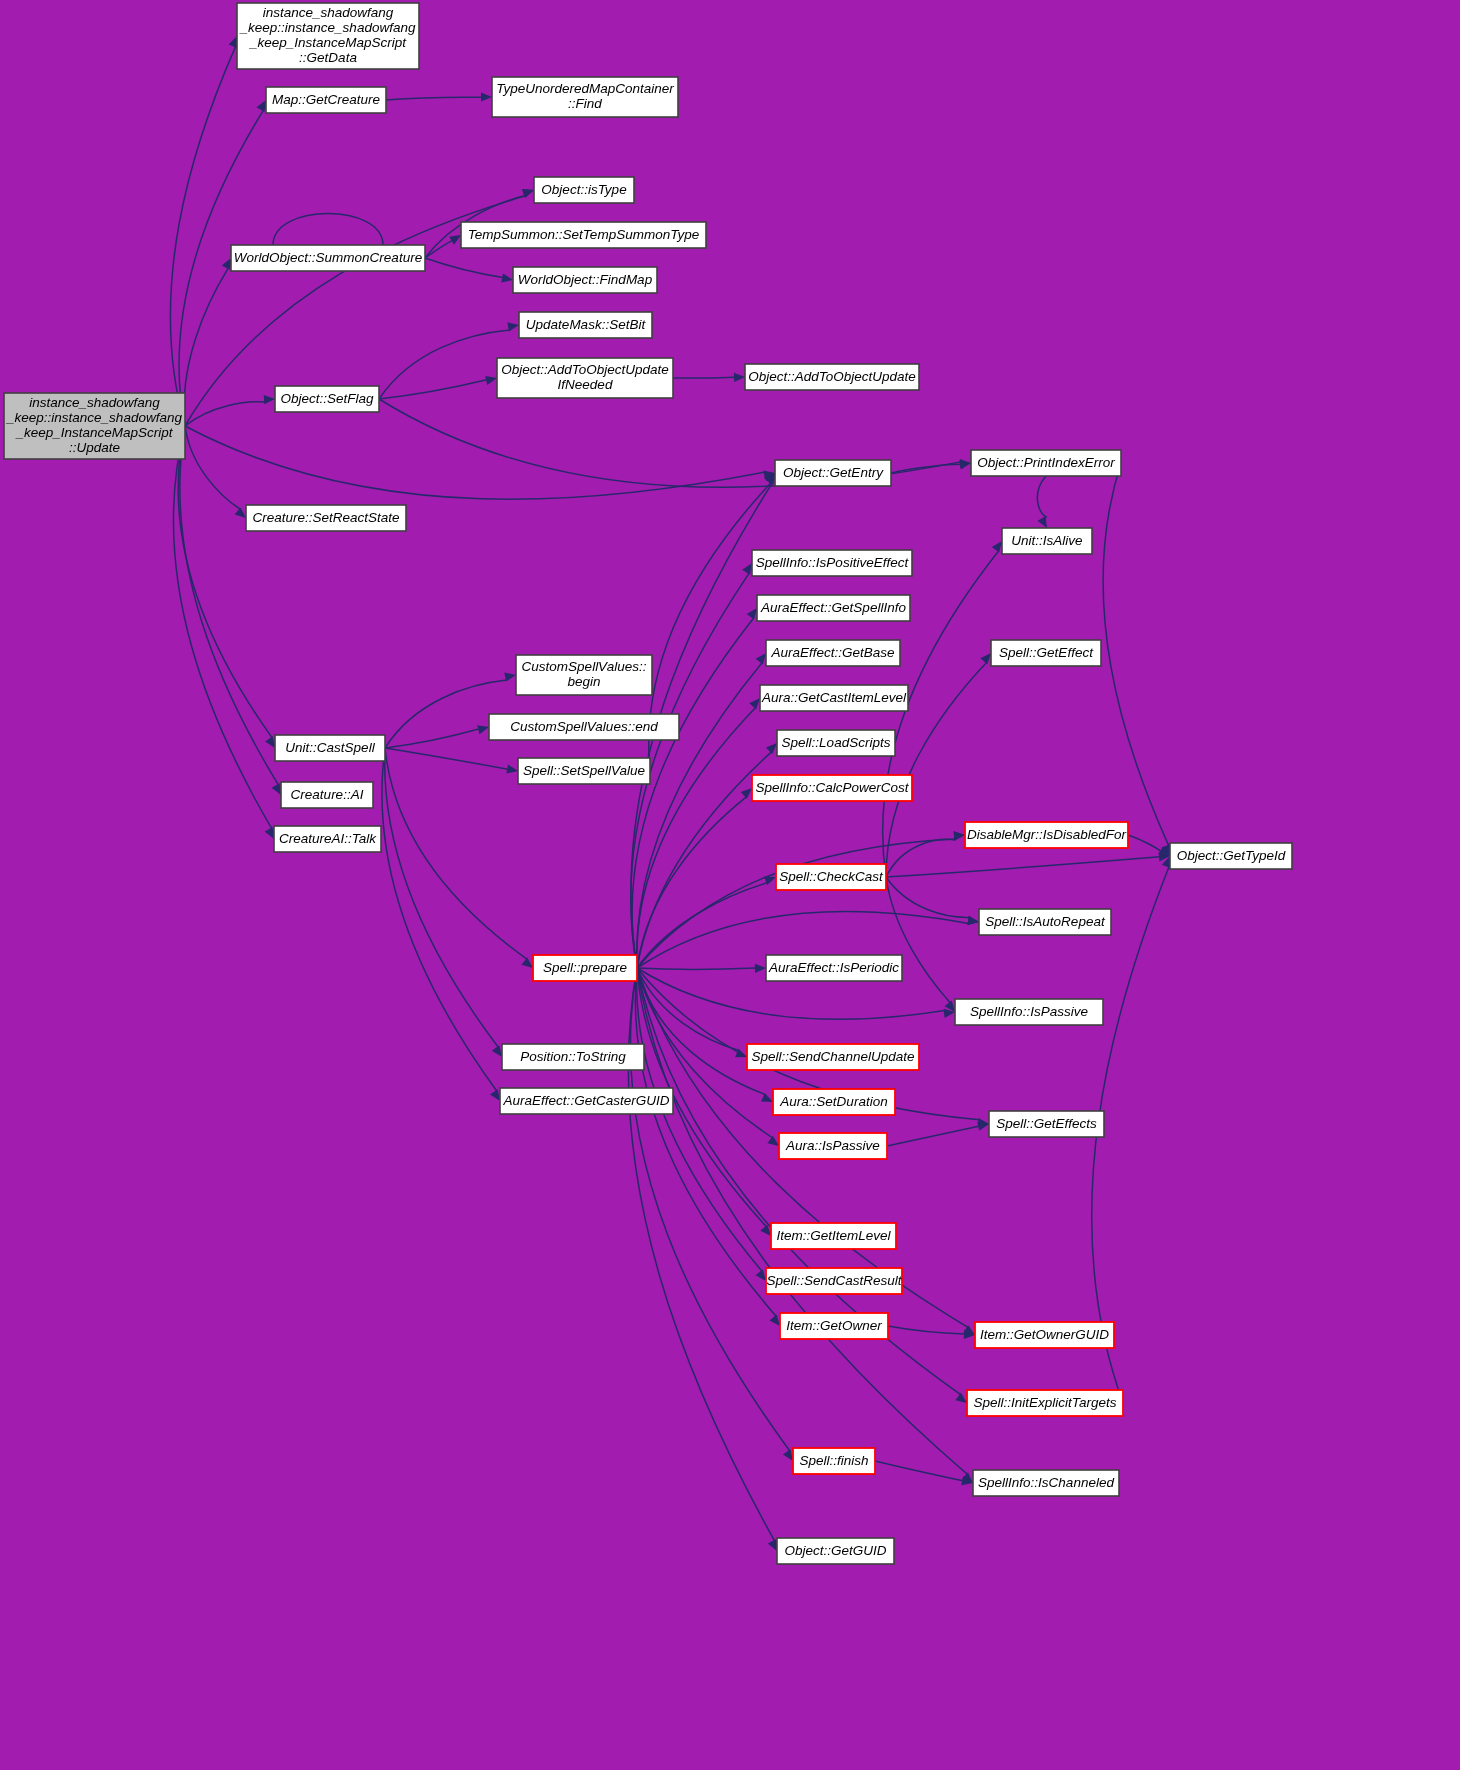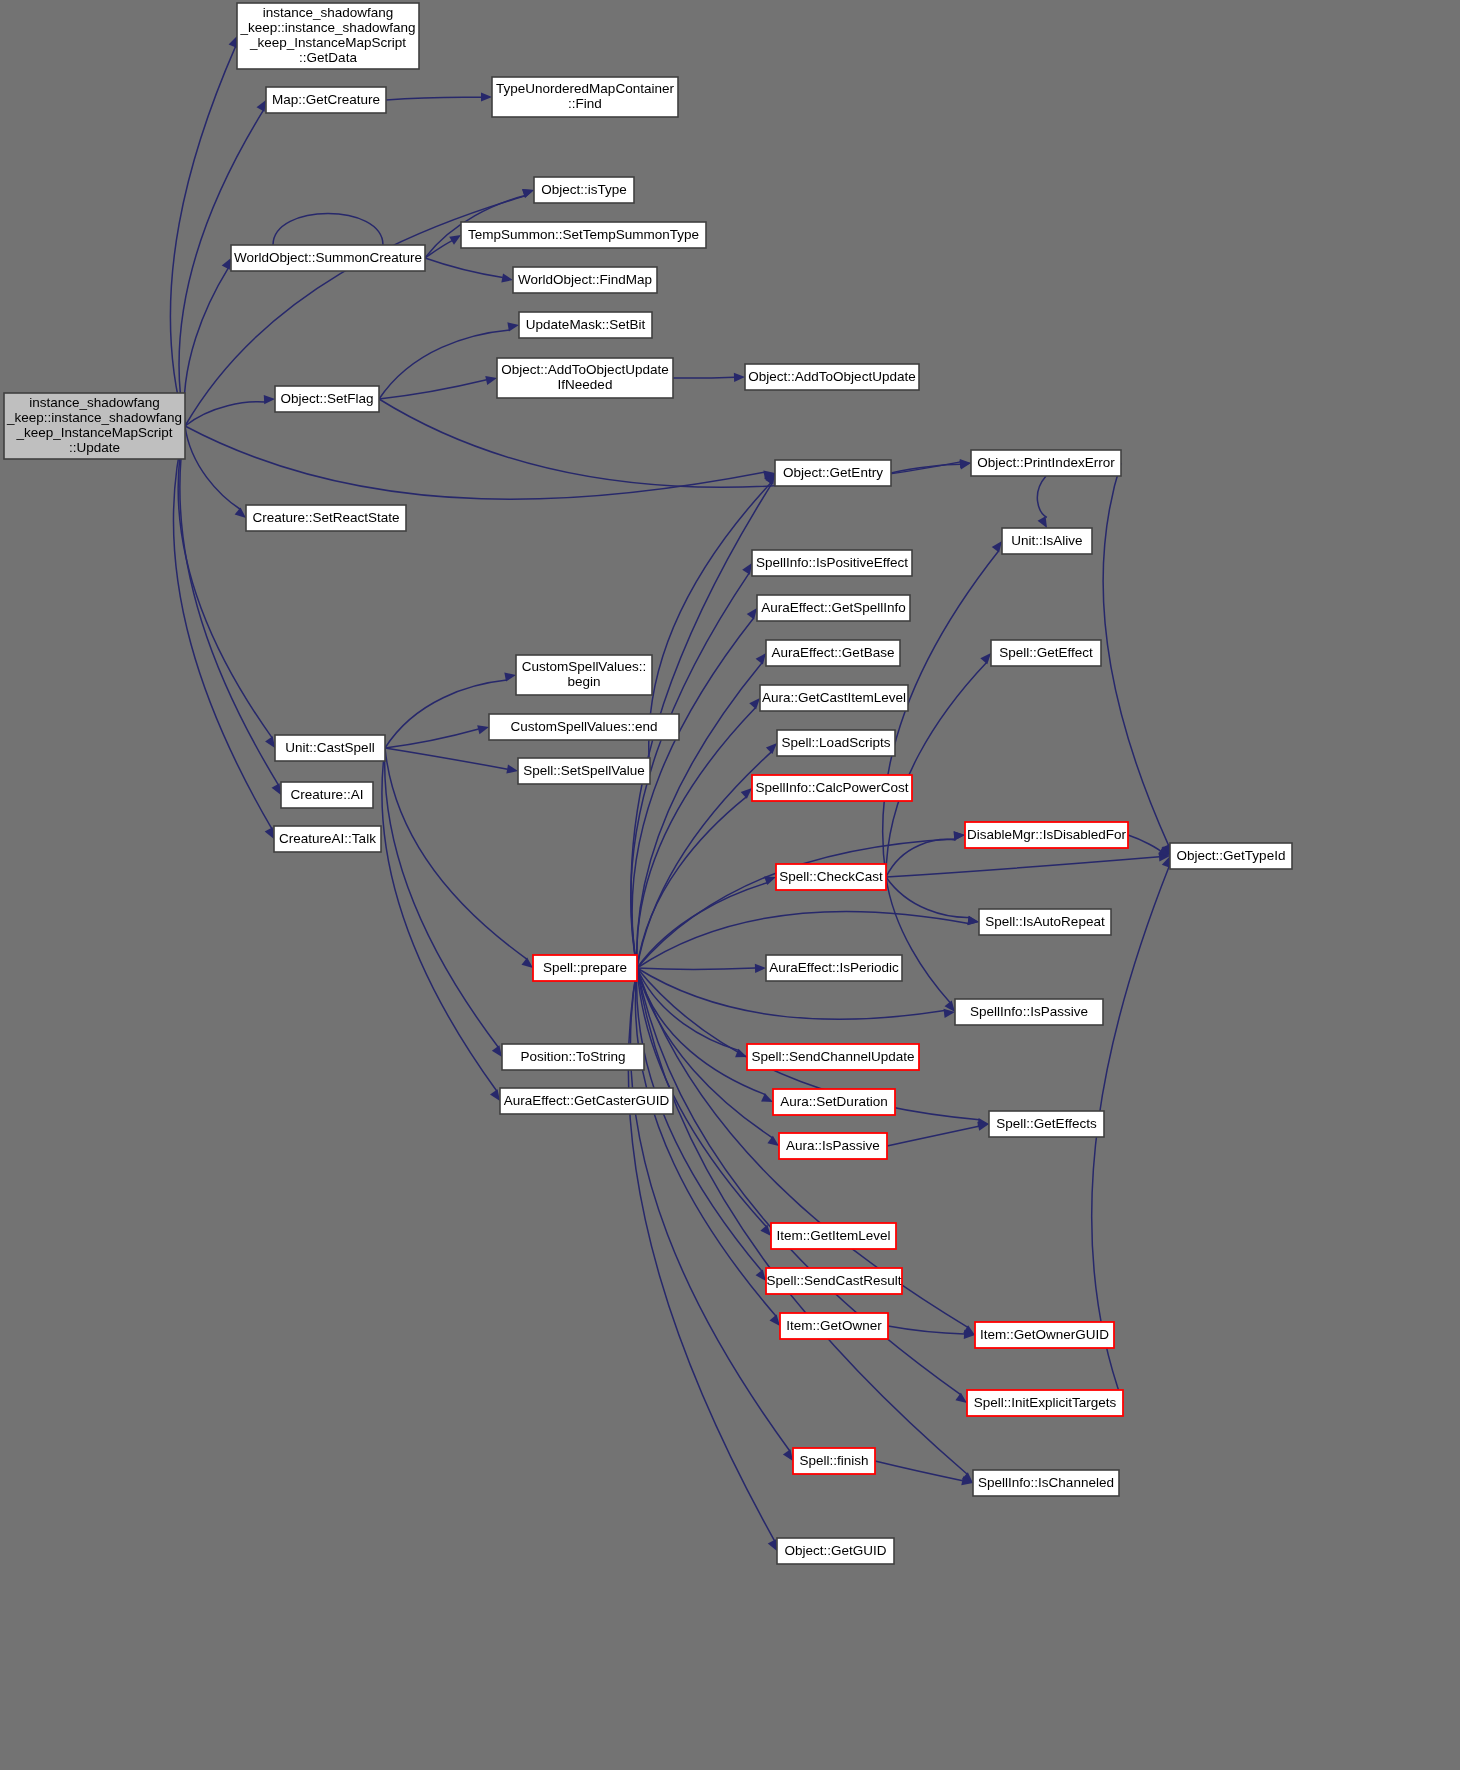--- a/index.html
+++ b/index.html
@@ -10,21 +10,22 @@
   body {
     width: 1460px;
     height: 1770px;
     font-family: "Liberation Sans", sans-serif;
     overflow: hidden;
   }
   #graph-root {
     position: relative;
     width: 1460px;
     height: 1770px;
-    background: #737373;
+    background: #a21caf;
+    font-style: italic;
   }
   svg#callgraph {
     display: block;
     width: 1460px;
     height: 1770px;
   }
   .node-box {
     fill: #ffffff;
     stroke: #404040;
     stroke-width: 1.6;

